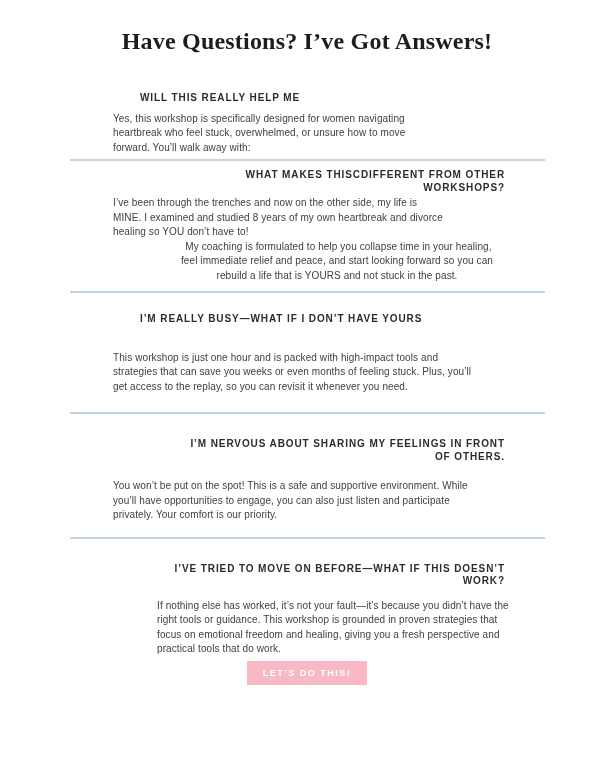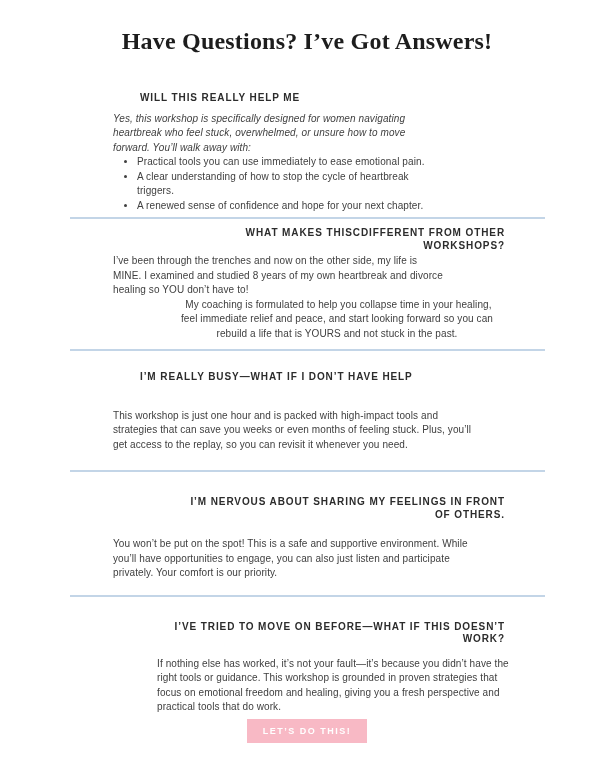--- a/index.html
+++ b/index.html
@@ -74,21 +74,21 @@
     background: var(--button-bg, #f8b9c5);
     color: var(--button-text-color, #ffffff);
     font-family: "Liberation Sans", sans-serif;
     font-size: 9px;
     font-weight: 700;
     letter-spacing: 1.5px;
     text-align: center;
     cursor: pointer;
   }
   
-  .s1 { margin-top: 36px; } .s1 .body { margin-top: 7px; font-style: italic; }
+  .s1 { margin-top: 36px; } .s1 .body { margin-top: 7px; }
   .d1 { margin-top: 4px; }
   .s2 { margin-top: 8px; }  .s2 .body { margin-top: 2px; } .s2 .body + .body { margin-top: 0; text-align: center; }
   .d2 { margin-top: 8px; }
   .s3 { margin-top: 20px; } .s3 .body { margin-top: 25px; }
   .d3 { margin-top: 18px; }
   .s4 { margin-top: 24px; } .s4 .body { margin-top: 16px; }
   .d4 { margin-top: 14px; }
   .s5 { margin-top: 24px; } .s5 .body { margin-top: 11px; margin-left: 44px; }
 </style>
 </head>
@@ -96,45 +96,39 @@
 
 <div class="page">
 
   <h1 class="title">Have Questions? I’ve Got Answers!</h1>
 
   <section class="faq s1">
     <h2 class="q left">WILL THIS REALLY HELP ME</h2>
     <p class="body">Yes, this workshop is specifically designed for women navigating
 heartbreak who feel stuck, overwhelmed, or unsure how to move
 forward. You’ll walk away with:</p>
-    <ul class="bullets">
-      <li>Practical tools you can use immediately to ease emotional pain.</li>
-      <li>A clear understanding of how to stop the cycle of heartbreak
-triggers.</li>
-      <li>A renewed sense of confidence and hope for your next chapter.</li>
-    </ul>
   </section>
 
   <div class="divider d1"></div>
 
   <section class="faq s2">
     <h2 class="q center">WHAT MAKES THISCDIFFERENT FROM OTHER
 WORKSHOPS?</h2>
     <p class="body">I’ve been through the trenches and now on the other side, my life is
 MINE. I examined and studied 8 years of my own heartbreak and divorce
 healing so YOU don’t have to!</p>
     <p class="body">&nbsp;My coaching is formulated to help you collapse time in your healing,
 feel immediate relief and peace, and start looking forward so you can
 rebuild a life that is YOURS and not stuck in the past.</p>
   </section>
 
   <div class="divider d2"></div>
 
   <section class="faq s3">
-    <h2 class="q left">I’M REALLY BUSY—WHAT IF I DON’T HAVE HELP</h2>
+    <h2 class="q left">I’M REALLY BUSY—WHAT IF I DON’T HAVE YOURS</h2>
     <p class="body">This workshop is just one hour and is packed with high-impact tools and
 strategies that can save you weeks or even months of feeling stuck. Plus, you’ll
 get access to the replay, so you can revisit it whenever you need.</p>
   </section>
 
   <div class="divider d3"></div>
 
   <section class="faq s4">
     <h2 class="q center">I’M NERVOUS ABOUT SHARING MY FEELINGS IN FRONT
 OF OTHERS.</h2>

